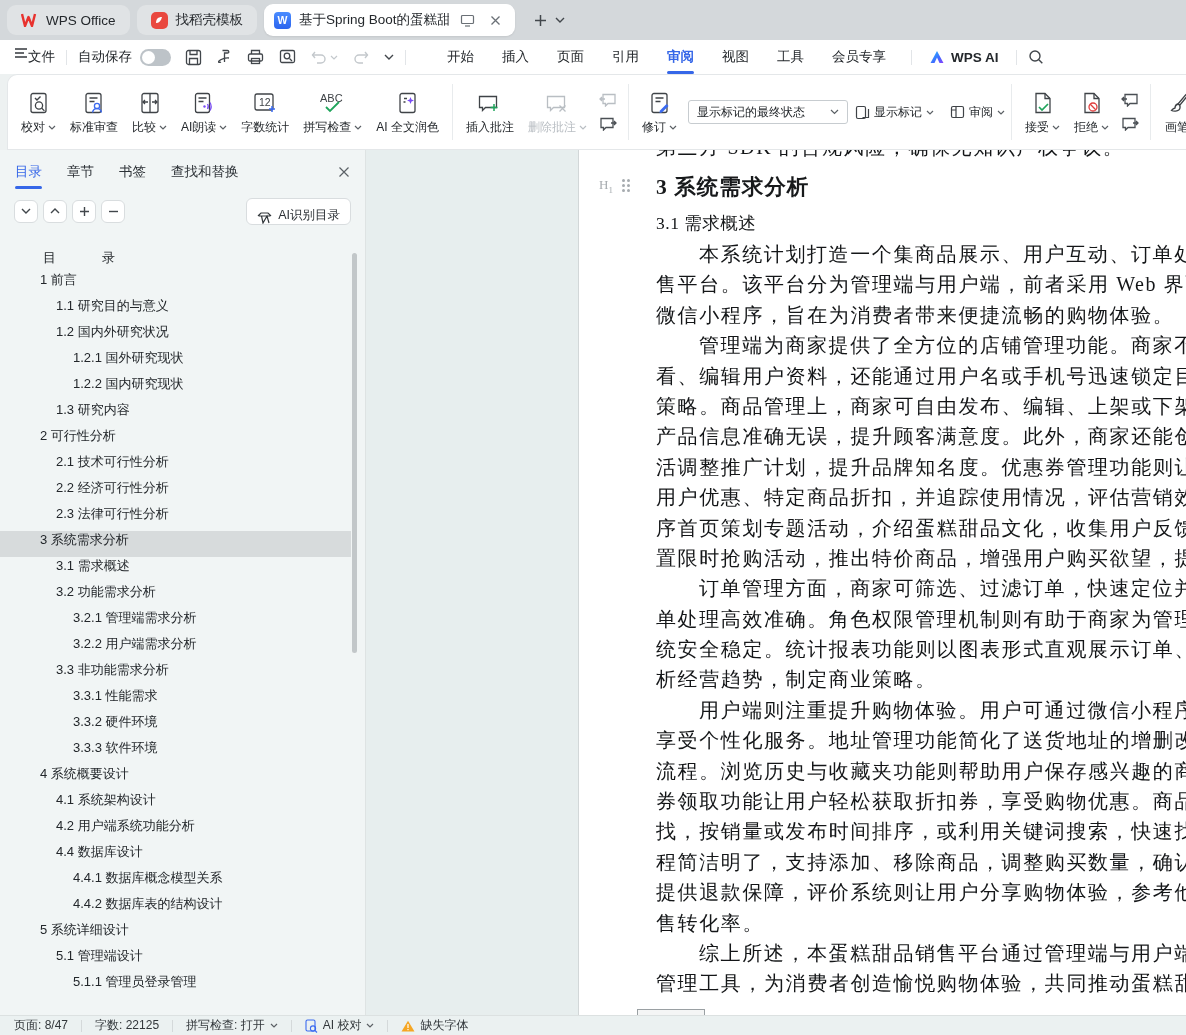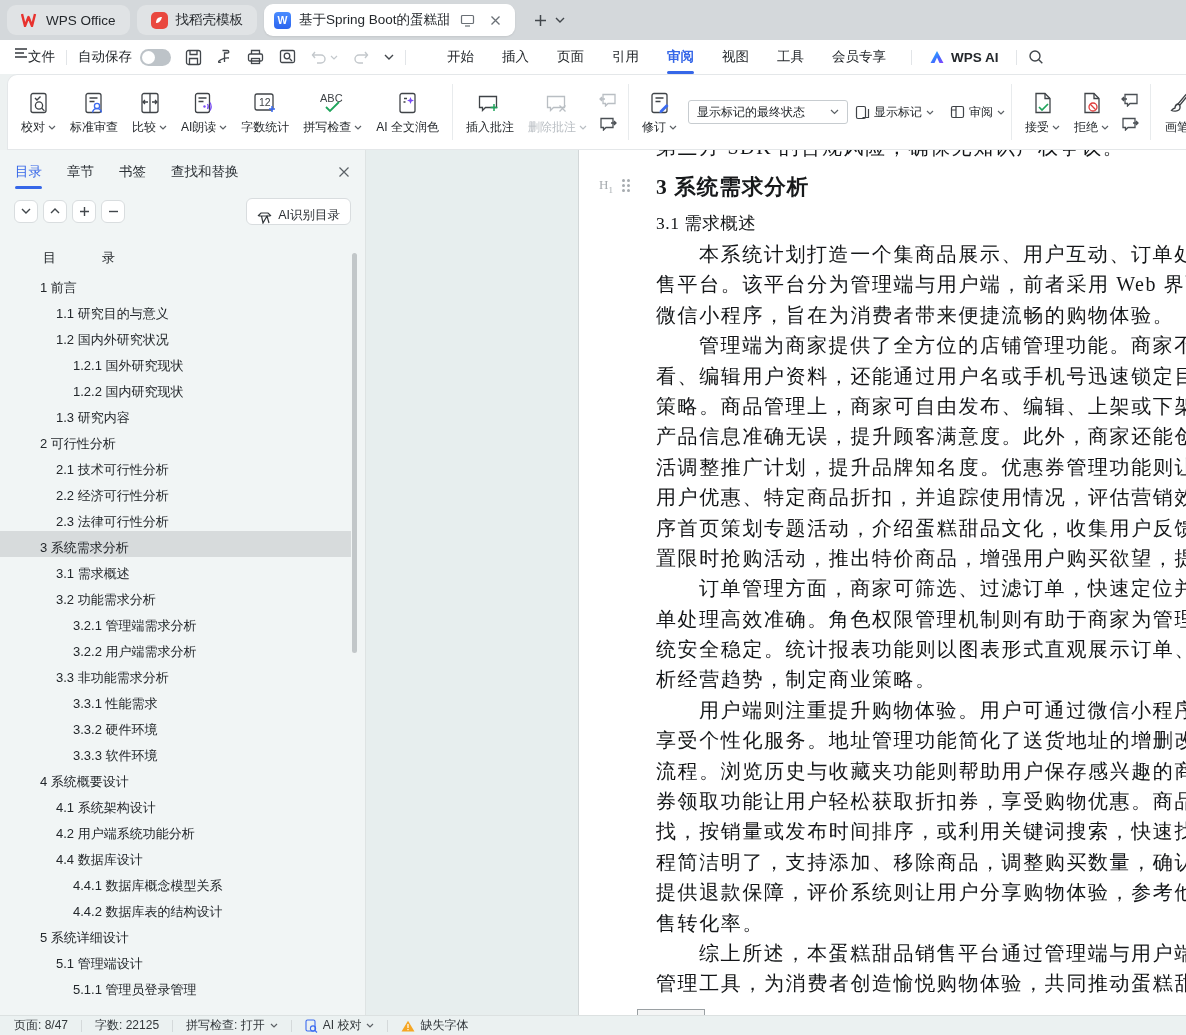--- a/index.html
+++ b/index.html
@@ -55,21 +55,21 @@
 .stabs{display:flex;align-items:center;height:44px;padding:0 15px;gap:25px;font-size:13.5px;color:#2c3136}
 .stab{position:relative}
 .stab.active{color:#3667e8}
 .stab.active::after{content:"";position:absolute;left:0;right:0;bottom:-8px;height:3px;border-radius:2px;background:#3667e8}
 .sclose{margin-left:auto;color:#5b6166}
 .sctrl{display:flex;align-items:center;height:34px;padding:0 14px;gap:5px}
 .sq{width:24px;height:23px;background:#fff;border:1px solid #d9dddf;border-radius:6px;display:flex;align-items:center;justify-content:center;color:#41464b}
 .aibtn{margin-left:auto;height:27px;background:#fff;border:1px solid #d9dddf;border-radius:6px;display:flex;align-items:flex-end;gap:6px;padding:0 10px;font-size:12.5px;color:#2c3136;white-space:nowrap}
 .tree{position:absolute;left:0;top:95px;right:14px;bottom:0;overflow:hidden;font-size:13px;color:#23272b}
 .toc-head{height:26px;display:flex;align-items:center;padding-left:43px;gap:46px}
-.trow{height:26px;display:flex;align-items:flex-end;position:relative;white-space:nowrap}
+.trow{height:26px;display:flex;align-items:flex-start;position:relative;white-space:nowrap}
 .trow.lv1{padding-left:40px}
 .trow.lv2{padding-left:56px}
 .trow.lv3{padding-left:73px}
 .tri{display:none;position:absolute;width:0;height:0;border-left:4.5px solid transparent;border-right:4.5px solid transparent;border-top:6px solid #5d6periodic266}
 .tri{border-top-color:#5d6266}
 .trow.haskids .tri{display:block}
 .trow.lv1 .tri{left:21px}
 .trow.lv2 .tri{left:39px}
 .trow.sel{background:#d7dbdc}
 .sscroll{position:absolute;left:352px;top:103px;width:5px;height:400px;border-radius:3px;background:#c2c7c9}

